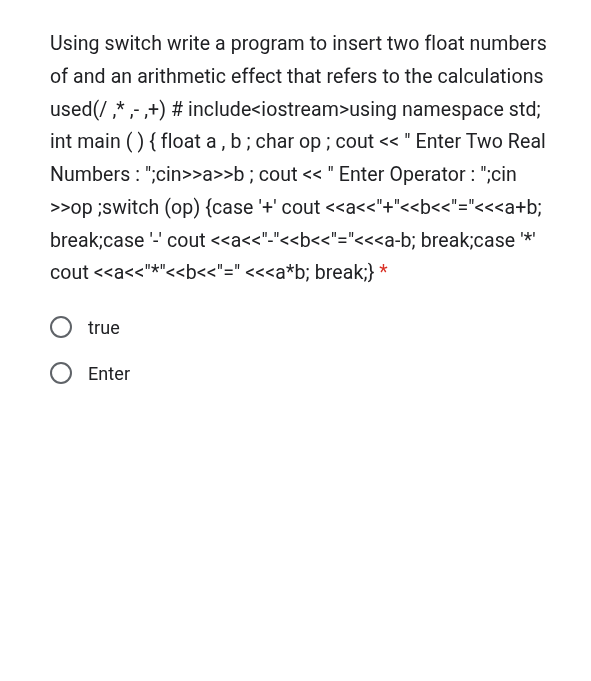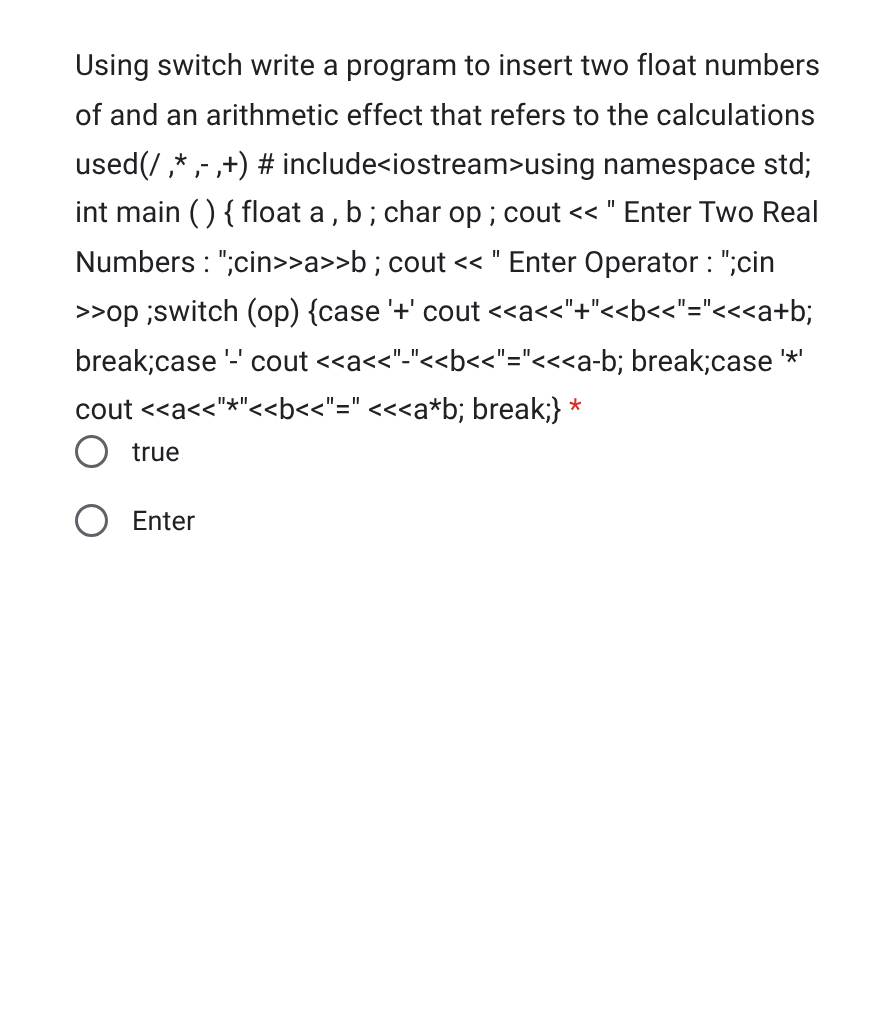--- a/index.html
+++ b/index.html
@@ -12,20 +12,21 @@
       background: #ffffff;
       width: 591px;
       height: 681px;
       padding: 28px 40px 20px 50px;
     }
     .question-text {
       font-size: 19.5px;
       line-height: 1.68;
       color: #202124;
       letter-spacing: 0.1px;
+      margin-bottom: 26px;
     }
     .required-asterisk {
       color: #d93025;
     }
     .options {
       display: flex;
       flex-direction: column;
       gap: 24px;
     }
     .option {

